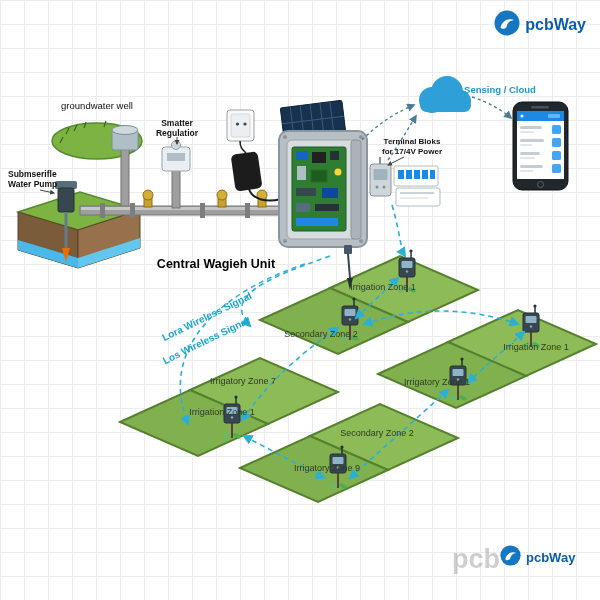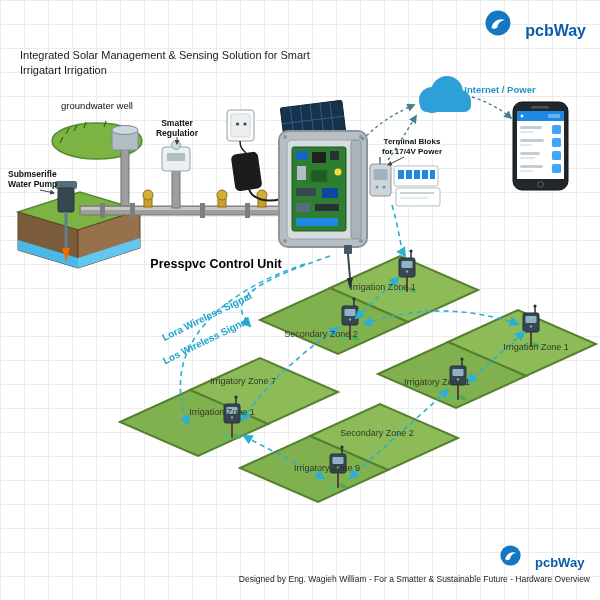--- a/index.html
+++ b/index.html
@@ -6,21 +6,21 @@
   html,body{width:600px;height:600px;overflow:hidden;background:#fff;font-family:"Liberation Sans",sans-serif}
   .page{position:relative;width:600px;height:600px;background-color:#fff;
     background-image:linear-gradient(#ececec 1px,transparent 1px),linear-gradient(90deg,#ececec 1px,transparent 1px);
     background-size:24px 24px}
   .layer{position:absolute;left:0;top:0}
   .lbl{position:absolute;color:#333;line-height:1.2;white-space:pre-line;font-size:9px}
   .c{transform:translate(-50%,-50%);text-align:center}
   .title{left:18px;top:11px;font-size:17px;font-weight:700;color:#000;
     text-decoration:underline;text-underline-offset:3px;letter-spacing:.2px;white-space:nowrap}
   .subtitle{left:20px;top:48px;width:300px;font-size:11px;color:#1a1a1a;line-height:1.35}
-  .brand{position:absolute;display:flex;align-items:flex-end;gap:14px}
+  .brand{position:absolute;display:flex;align-items:center;gap:5px}
   .brand.top{right:14px;top:10px}
   .brand.bottom{left:500px;top:545px}
   .brand-text{font-weight:700;color:#0d5ca8;font-size:16px}
   .brand.bottom .brand-text{font-size:13px}
   .watermark{position:absolute;left:452px;top:544px;font-size:27px;font-weight:700;color:#9e9e9e;opacity:.5}
   .well-lbl{left:97px;top:106px;font-weight:400;font-size:9.5px;color:#111;white-space:nowrap}
   .pump-lbl{left:8px;top:169px;font-size:8.5px;font-weight:700;color:#111}
   .reg-lbl{left:177px;top:128px;font-size:8.5px;font-weight:600;color:#111}
   .ccu-lbl{left:216px;top:264px;font-size:12.5px;font-weight:700;color:#000;white-space:nowrap}
   .term-lbl{left:412px;top:147px;font-size:8px;font-weight:600;color:#111}
@@ -250,59 +250,57 @@
       <path d="M388,160 C398,146 406,132 416,116" marker-end="url(#arrG)"></path>
     </g>
 
     <g stroke="#444" stroke-width="1" fill="none">
       <path d="M40,190 L54,193" marker-end="url(#arrD)"></path>
       <path d="M404,157 L388,165" marker-end="url(#arrD)"></path>
       <path d="M177,137 L177,144" marker-end="url(#arrD)"></path>
     </g>
   </svg>
 
-  <div class="lbl subtitle">Integrated Solar Management &amp; Sensing Solution for Smart
-Irrigatart Irrigation</div>
 
   <div class="brand top">
     <span>
       <svg width="26" height="26" viewBox="0 0 26 26">
           <circle cx="13" cy="13" r="12.5" fill="#1577c2"></circle>
           <path d="M6.5,17.5 C8,10.5 15,7.5 20,10 C16,10.5 13,13 12.5,17 C11,19 8,19.5 6.5,17.5 Z" fill="#fff"></path>
         </svg>
     </span>
     <span class="brand-text">pcbWay</span>
   </div>
 
   <div class="lbl well-lbl c">groundwater well</div>
   <div class="lbl pump-lbl">Submserifle
 Water Pump</div>
   <div class="lbl reg-lbl c">Smatter
 Regulatior</div>
-  <div class="lbl ccu-lbl c">Presspvc Control Unit</div>
+  <div class="lbl ccu-lbl c">Central Wagieh Unit</div>
   <div class="lbl term-lbl c">Terminal Bloks
 for 17/4V Power</div>
-  <div class="lbl cloud-lbl c">Internet / Power</div>
+  <div class="lbl cloud-lbl c">Sensing / Cloud</div>
 
   <div class="lbl sig-lbl lora">Lora Wireless Signal</div>
   <div class="lbl sig-lbl los">Los Wireless Signal</div>
 
   <div class="lbl zone-lbl c" style="left:383px;top:287px">Irrigation Zone 1</div>
   <div class="lbl zone-lbl c" style="left:321px;top:334px">Secondary Zone 2</div>
   <div class="lbl zone-lbl c" style="left:536px;top:347px">Irrigation Zone 1</div>
   <div class="lbl zone-lbl c" style="left:243px;top:381px">Irrigatory Zone 7</div>
   <div class="lbl zone-lbl c" style="left:437px;top:382px">Irrigatory Zone 1</div>
   <div class="lbl zone-lbl c" style="left:222px;top:412px">Irrigation Zone 1</div>
   <div class="lbl zone-lbl c" style="left:377px;top:433px">Secondary Zone 2</div>
   <div class="lbl zone-lbl c" style="left:327px;top:468px">Irrigatory Zone 9</div>
 
+  <div class="watermark">pcb</div>
   <div class="brand bottom">
     <span>
       <svg width="21" height="21" viewBox="0 0 26 26">
           <circle cx="13" cy="13" r="12.5" fill="#1577c2"></circle>
           <path d="M6.5,17.5 C8,10.5 15,7.5 20,10 C16,10.5 13,13 12.5,17 C11,19 8,19.5 6.5,17.5 Z" fill="#fff"></path>
         </svg>
     </span>
     <span class="brand-text">pcbWay</span>
   </div>
 
-  <div class="footer">Designed by Eng. Wagieh William - For a Smatter &amp; Sustainable Future - Hardware Overview</div>
 </div>
 
 </body></html>

